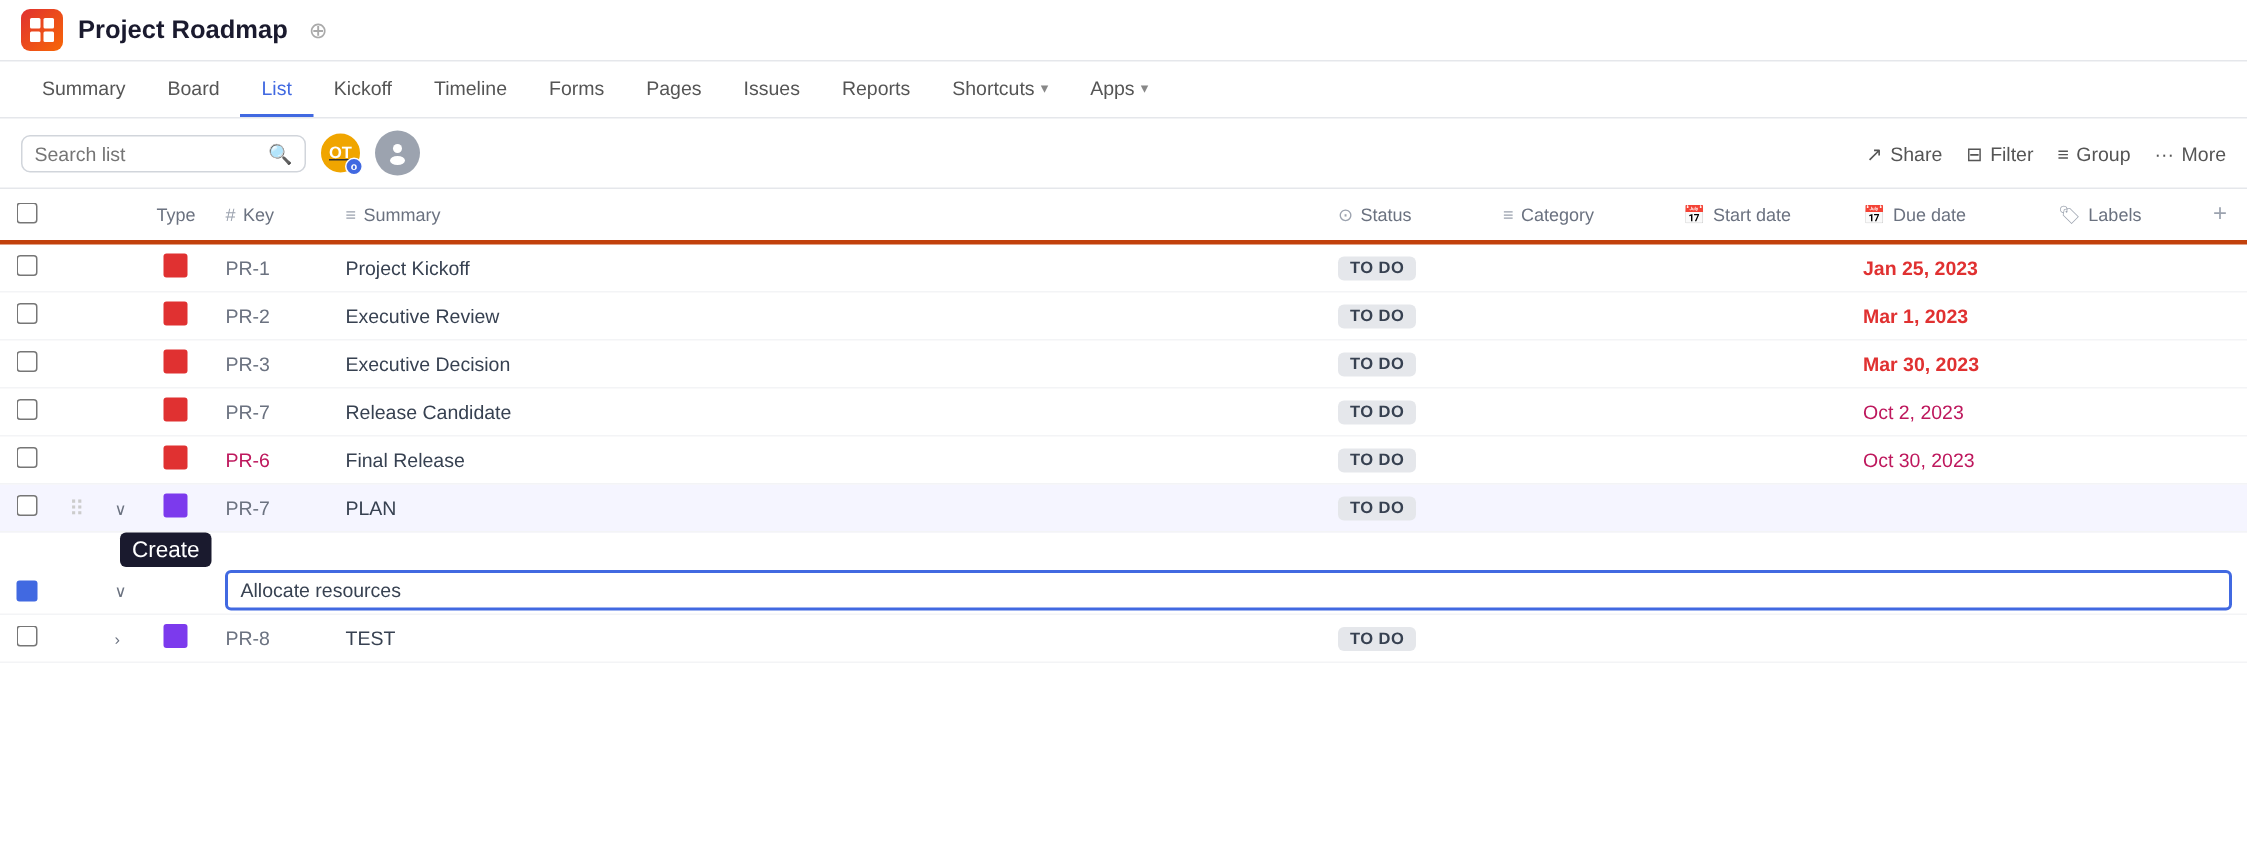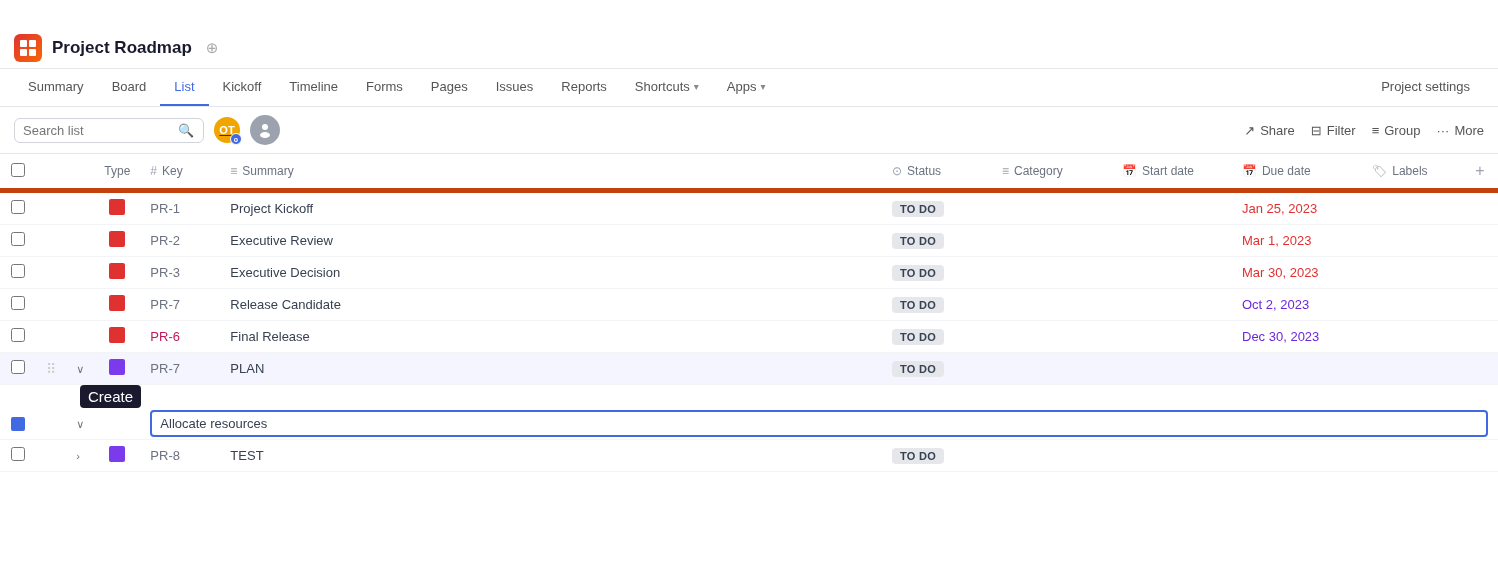--- a/index.html
+++ b/index.html
@@ -1,19 +1,19 @@
 <!DOCTYPE html>
 <html><head>
   <meta charset="utf-8">
   <style>
     * { box-sizing: border-box; margin: 0; padding: 0; }
     body { font-family: -apple-system, BlinkMacSystemFont, 'Segoe UI', sans-serif; font-size: 13px; color: #333; background: #fff; overflow-x: hidden; }
 
     
-    .top-bar { display: flex; align-items: center; padding: 6px 14px; border-bottom: 1px solid #e5e7eb; gap: 10px; margin-top: 28px; }
+    .top-bar { display: flex; align-items: center; padding: 6px 14px; border-bottom: 1px solid #e5e7eb; gap: 10px; }
     .app-icon { width: 28px; height: 28px; background: linear-gradient(135deg, #e03131, #f76707); border-radius: 6px; display: flex; align-items: center; justify-content: center; color: white; font-weight: bold; font-size: 12px; flex-shrink: 0; }
     .project-title { font-size: 17px; font-weight: 600; color: #1a1a2e; }
     .pin-icon { color: #aaa; font-size: 15px; margin-left: 4px; }
 
     
     .nav-tabs { display: flex; align-items: center; padding: 0 14px; border-bottom: 1px solid #e5e7eb; gap: 0; }
     .nav-tab { padding: 10px 14px; font-size: 13px; color: #555; cursor: pointer; border-bottom: 2px solid transparent; white-space: nowrap; text-decoration: none; display: flex; align-items: center; gap: 4px; }
     .nav-tab.active { color: #4169e1; border-bottom: 2px solid #4169e1; font-weight: 500; }
     .nav-tab .chevron { font-size: 10px; color: #888; }
     .project-settings { margin-left: auto; }
@@ -26,21 +26,21 @@
     .avatar { width: 30px; height: 30px; border-radius: 50%; display: flex; align-items: center; justify-content: center; font-size: 11px; font-weight: 700; flex-shrink: 0; }
     .avatar-ot { background: #f0a500; color: white; border: 2px solid white; position: relative; }
     .avatar-badge { position: absolute; bottom: -2px; right: -2px; width: 12px; height: 12px; background: #4169e1; border-radius: 50%; border: 1px solid white; display: flex; align-items: center; justify-content: center; font-size: 7px; color: white; }
     .avatar-grey { background: #9ca3af; color: white; }
     .toolbar-right { margin-left: auto; display: flex; align-items: center; gap: 16px; }
     .toolbar-btn { display: flex; align-items: center; gap: 5px; color: #555; cursor: pointer; font-size: 13px; }
 
     
     .table-wrap { overflow-x: auto; }
     table { width: 100%; border-collapse: collapse; min-width: 900px; }
-    thead tr { border-bottom: 5px solid #c2410c; }
+    thead tr { border-bottom: 3px solid #c2410c; }
     th { padding: 8px 10px; text-align: left; font-weight: 500; color: #6b7280; font-size: 12px; white-space: nowrap; }
     th .th-inner { display: flex; align-items: center; gap: 5px; }
     td { padding: 6px 10px; border-bottom: 1px solid #f3f4f6; vertical-align: middle; font-size: 13px; color: #374151; }
     .col-check { width: 36px; text-align: center; }
     .col-drag { width: 20px; }
     .col-expand { width: 24px; }
     .col-type { width: 40px; text-align: center; }
     .col-key { width: 80px; color: #6b7280; }
     .col-summary { min-width: 200px; }
     .col-status { width: 110px; }
@@ -49,22 +49,22 @@
     .col-duedate { width: 130px; }
     .col-labels { width: 100px; }
     .col-add { width: 36px; text-align: center; }
 
     .checkbox { width: 14px; height: 14px; border: 1px solid #d1d5db; border-radius: 3px; cursor: pointer; }
     .type-icon { width: 16px; height: 16px; background: #e03131; border-radius: 2px; display: inline-block; }
     .type-icon-purple { width: 16px; height: 16px; background: #7c3aed; border-radius: 2px; display: inline-block; }
 
     .status-badge { display: inline-block; padding: 2px 8px; border-radius: 4px; font-size: 11px; font-weight: 600; background: #e5e7eb; color: #374151; letter-spacing: 0.3px; }
 
-    .due-date-red { color: #e03131; font-weight: 400; text-align: right; }
-    .due-date-normal { color: #6d28d9; }
+    .due-date-red { color: #e03131; font-weight: 700; text-align: right; }
+    .due-date-normal { color: #be185d; }
 
     
     .row-highlighted { background: #f5f5ff; }
     .row-highlighted td { background: #f5f5ff; }
 
     
     .create-tooltip { background: #1a1a2e; color: white; font-size: 15px; padding: 3px 8px; border-radius: 4px; white-space: nowrap; display: inline-block; }
 
     
     .inline-edit-row td { padding: 2px 10px; }
@@ -101,21 +101,20 @@
   <a class="nav-tab">Board</a>
   <a class="nav-tab active">List</a>
   <a class="nav-tab">Kickoff</a>
   <a class="nav-tab">Timeline</a>
   <a class="nav-tab">Forms</a>
   <a class="nav-tab">Pages</a>
   <a class="nav-tab">Issues</a>
   <a class="nav-tab">Reports</a>
   <a class="nav-tab">Shortcuts <span class="chevron">▾</span></a>
   <a class="nav-tab">Apps <span class="chevron">▾</span></a>
-  <a class="nav-tab project-settings">Project settings</a>
 </div>
 
 <div class="toolbar">
   <div class="search-box">
     <input type="text" placeholder="Search list" style="">
     <span class="search-icon">🔍</span>
   </div>
   <div class="avatar-wrap">
     <div class="avatar avatar-ot">
       OT
@@ -285,21 +284,21 @@
     <td class="col-type">
       <span class="type-icon" title="red"></span>
     </td>
     <td class="col-key" style="color:#be185d;">PR-6</td>
     <td class="col-summary">Final Release</td>
     <td class="col-status">
       <span class="status-badge">TO DO</span>
     </td>
     <td class="col-category"></td>
     <td class="col-startdate"></td>
-    <td class="col-duedate"><span class="due-date-normal">Dec 30, 2023</span></td>
+    <td class="col-duedate"><span class="due-date-normal">Oct 30, 2023</span></td>
     <td class="col-labels"></td>
     <td class="col-add"></td>
   </tr>
         <tr class="row-highlighted">
     <td class="col-check"><input type="checkbox" class="checkbox" style=""></td>
     <td class="col-drag"><span class="drag-handle">⠿</span></td>
     <td class="col-expand"><span class="expand-btn">∨</span></td>
     <td class="col-type">
       <span class="type-icon-purple" title="purple"></span>
     </td>

